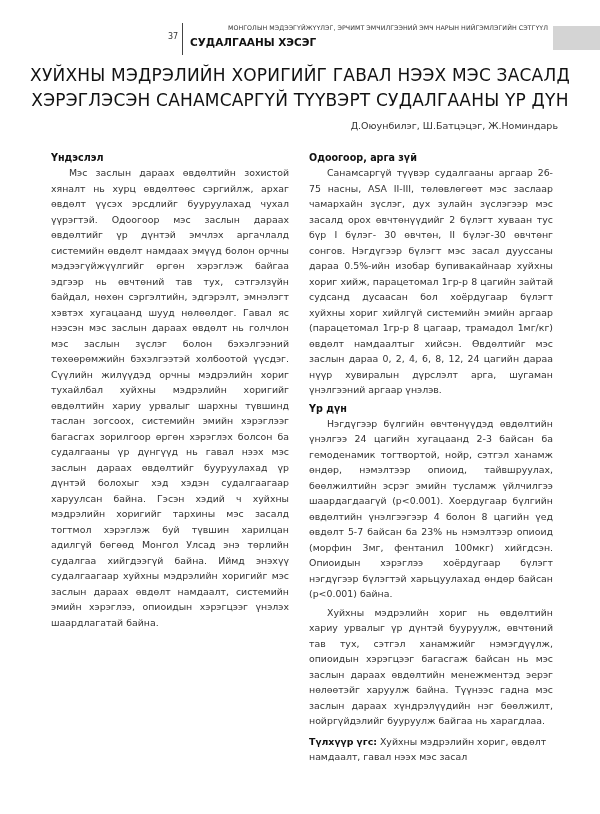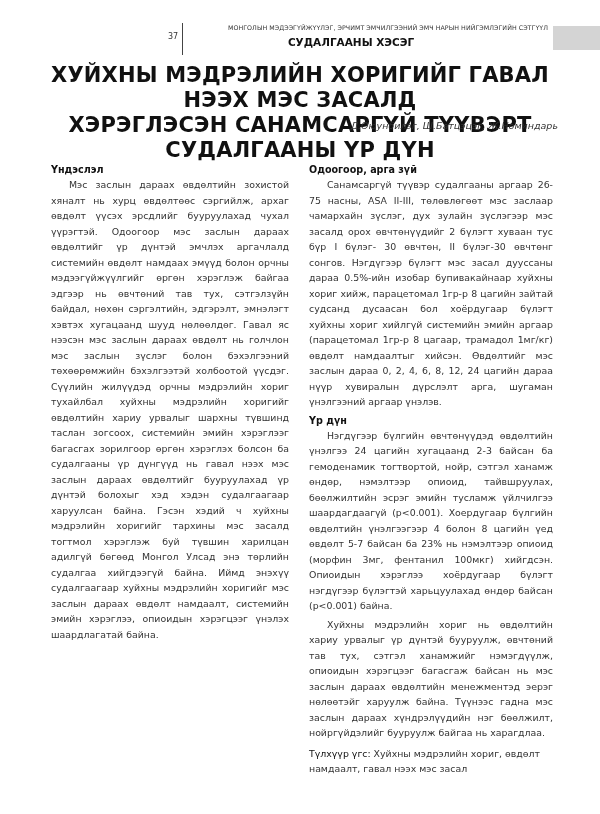--- a/index.html
+++ b/index.html
@@ -2,31 +2,31 @@
 <html><head>
 <meta charset="utf-8">
 <style>
   html, body { margin: 0; padding: 0; background: #ffffff; }
   body { width: 600px; height: 814px; position: relative; overflow: hidden;
          font-family: "DejaVu Sans", sans-serif; color: #222; }
   .header { position: absolute; top: 20px; left: 0; width: 600px; height: 40px; padding-left: 32px; }
   .page-num { position: absolute; left: 168px; top: 12px; font-size: 8px; color: #333; }
   .header-rule { position: absolute; left: 182px; top: 3px; width: 1px; height: 32px; background: #444; }
   .journal { position: absolute; left: 190px; top: 4px; width: 358px; text-align: right; font-size: 6.3px; color: #333; letter-spacing: 0.05px; white-space: nowrap; }
-  .section { position: absolute; left: 172px; top: 16px; width: 358px; text-align: center; font-size: 10.5px; font-weight: bold; color: #111; }
+  .section { position: absolute; left: 190px; top: 16px; width: 358px; text-align: left; font-size: 10.5px; font-weight: bold; color: #111; }
   .gray-bar { position: absolute; left: 553px; top: 6px; width: 47px; height: 24px; background: #d4d4d4; }
-  .title { position: absolute; top: 63px; left: 30px; width: 540px; text-align: center; font-weight: bold; font-size: 21px; line-height: 25px; color: #111; letter-spacing: 0.2px; }
-  .authors { position: absolute; top: 118px; right: 42px; text-align: right; font-size: 9.5px; line-height: 15px; color: #333; font-style: italic; }
-  .col { position: absolute; top: 162px; width: 238px; font-size: 9.4px; line-height: 15.5px; color: #333; }
+  .title { position: absolute; top: 63px; left: 30px; width: 540px; text-align: center; font-weight: normal; font-size: 17px; line-height: 25px; color: #111; letter-spacing: 0.2px; }
+  .authors { position: absolute; top: 118px; right: 42px; text-align: right; font-size: 9.5px; line-height: 15px; color: #333; }
+  .col { position: absolute; top: 150px; width: 238px; font-size: 9.4px; line-height: 15.5px; color: #333; }
   .col.left { left: 51px; }
   .col.right { left: 309px; width: 244px; }
   .col h3 { margin: 0; font-size: 9.6px; font-weight: bold; color: #111; line-height: 15px; }
   .col p { margin: 0 0 3px 0; text-align: justify; text-indent: 18px; }
   .keywords { margin-top: 5px; text-align: left; }
-  .kw-label { font-weight: normal; color: #111; }
+  .kw-label { font-weight: bold; color: #111; }
 </style>
 </head>
 <body>
 
 <div class="header">
   <span class="page-num">37</span>
   <div class="header-rule"></div>
   <div class="journal">МОНГОЛЫН МЭДЭЭГҮЙЖҮҮЛЭГ, ЭРЧИМТ ЭМЧИЛГЭЭНИЙ ЭМЧ НАРЫН НИЙГЭМЛЭГИЙН СЭТГҮҮЛ</div>
   <div class="section">СУДАЛГААНЫ ХЭСЭГ</div>
   <div class="gray-bar"></div>

